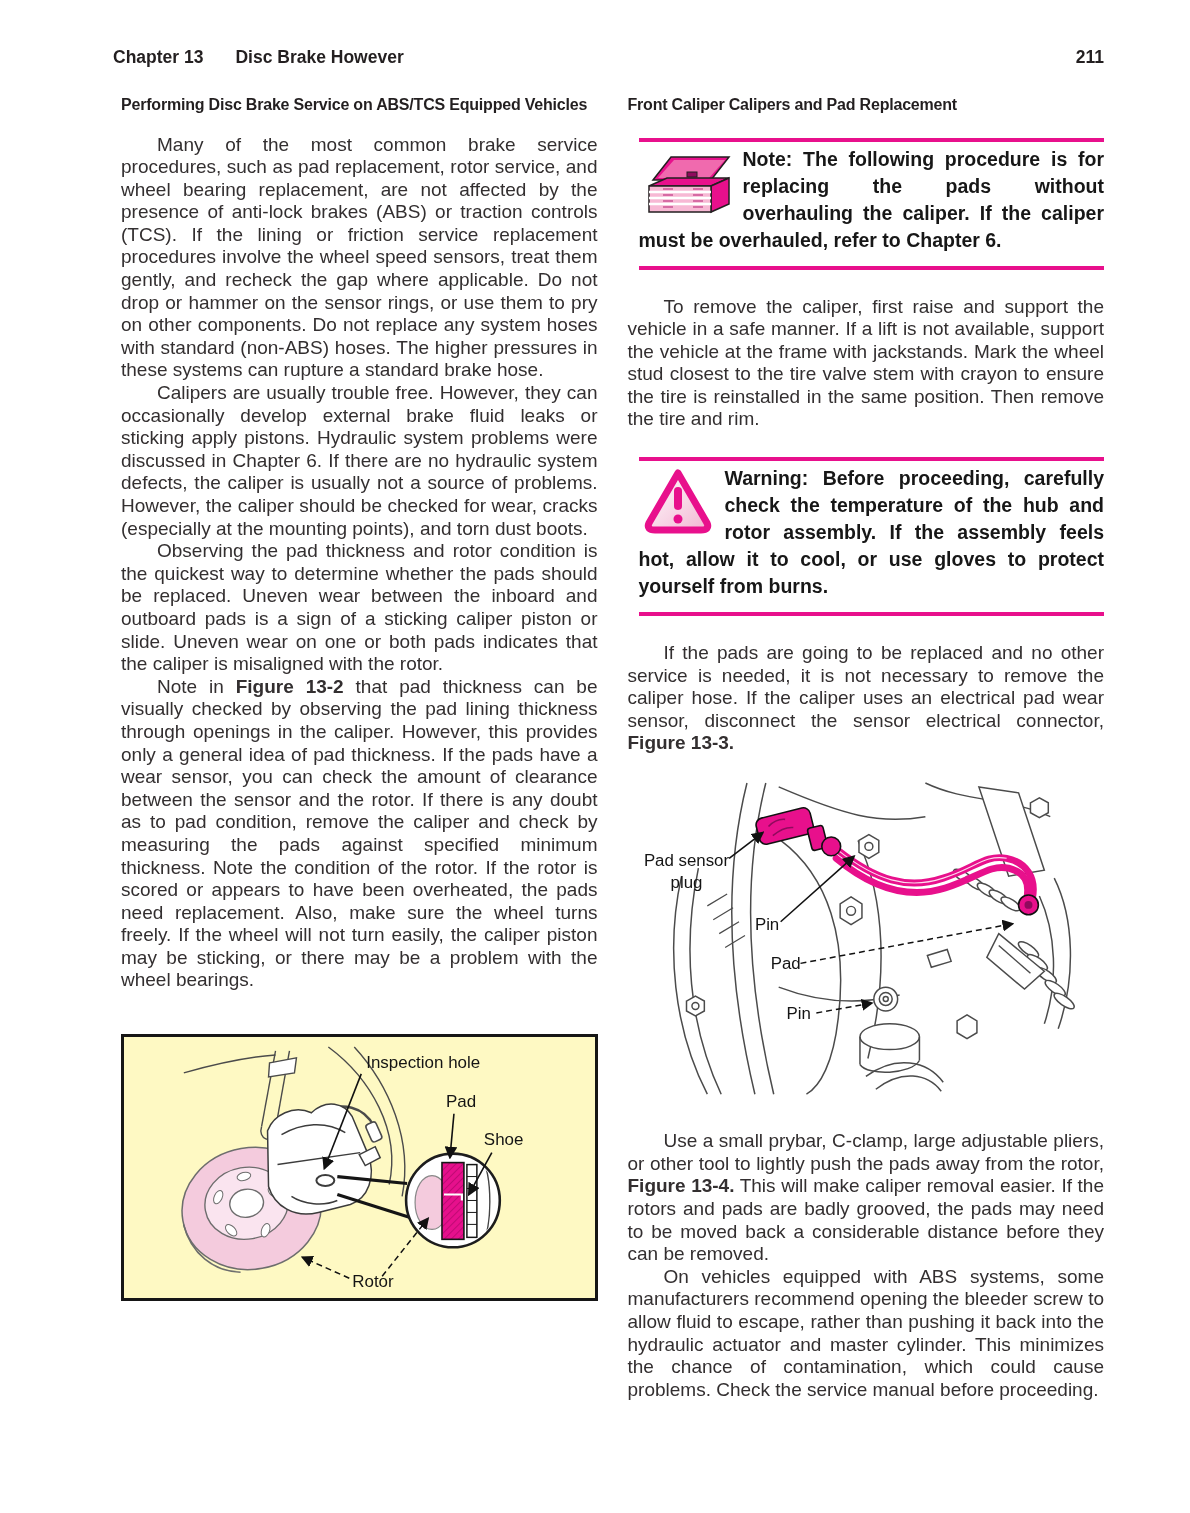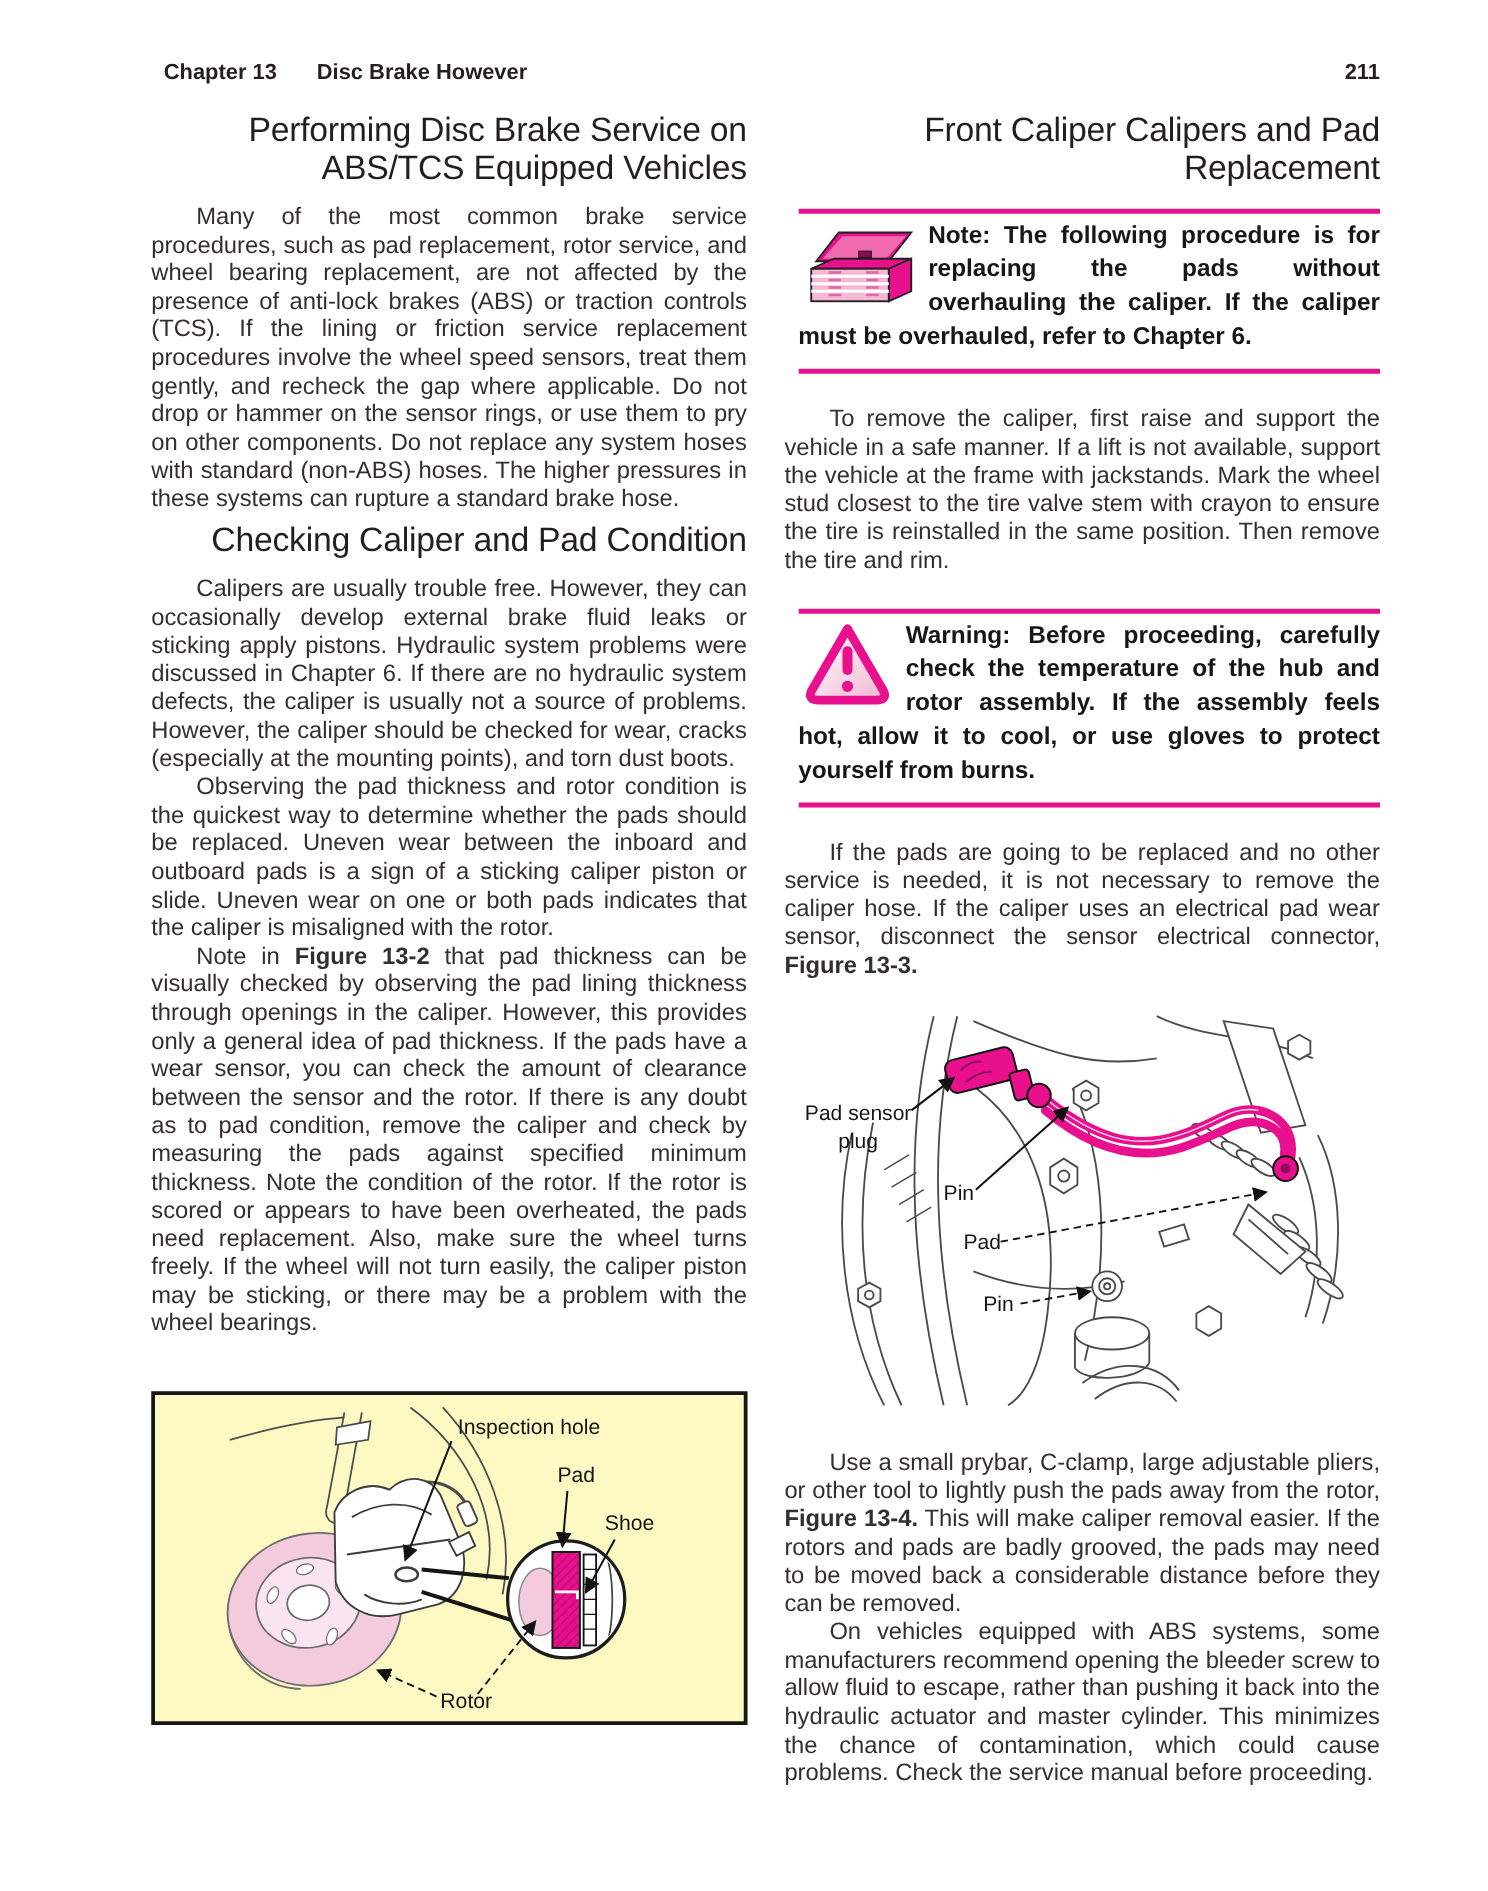--- a/index.html
+++ b/index.html
@@ -9,34 +9,34 @@
     --ink:#231f20;
     --body:#332f30;
   }
   *{box-sizing:border-box;}
   html,body{margin:0;padding:0;background:#ffffff;}
   .page{
     width:1190px;height:1513px;position:relative;background:#fff;overflow:hidden;
     font-family:"Liberation Sans",sans-serif;color:var(--body);
   }
   .header-row{
-    position:absolute;left:131px;right:86px;top:47px;
+    position:absolute;left:113px;right:86px;top:47px;
     display:flex;justify-content:space-between;align-items:baseline;
     font-size:17.5px;font-weight:700;color:var(--ink);
   }
   .header-left{display:flex;}
   .header-left .chap{margin-right:32px;}
   .columns{
     position:absolute;left:121px;right:86px;top:84px;
     display:flex;gap:30px;
   }
   .col{flex:1;min-width:0;}
   h2.sec{
-    font-size:27px;line-height:29.5px;font-weight:400;color:var(--ink);
-    margin:6px 0 14px 0;letter-spacing:-0.2px;text-align:right;
+    font-size:16px;line-height:29.5px;font-weight:700;color:var(--ink);
+    margin:6px 0 14px 0;letter-spacing:-0.2px;
   }
   .body-p{
     font-size:19px;line-height:22.6px;text-align:justify;text-indent:36px;
     margin:0;color:var(--body);
   }
   .mt-sec{margin-top:30px;}
   .alert-box{
     border-top:4.5px solid var(--accent);
     border-bottom:4.5px solid var(--accent);
     padding:4px 0 12px 0;margin-top:18px;margin-left:11px;
@@ -75,21 +75,20 @@
     </div>
     <span>211</span>
   </div>
 
   <div class="columns">
 
     <div class="col">
       <h2 class="sec">Performing Disc Brake Service on ABS/TCS Equipped Vehicles</h2>
       <p class="body-p">Many of the most common brake service procedures, such as pad replacement, rotor service, and wheel bearing replacement, are not affected by the presence of anti-lock brakes (ABS) or traction controls (TCS). If the lining or friction service replacement procedures involve the wheel speed sensors, treat them gently, and recheck the gap where applicable. Do not drop or hammer on the sensor rings, or use them to pry on other components. Do not replace any system hoses with standard (non-ABS) hoses. The higher pressures in these systems can rupture a standard brake hose.</p>
 
-      <h2 class="sec mt-sec">Checking Caliper and Pad Condition</h2>
       <p class="body-p">Calipers are usually trouble free. However, they can occasionally develop external brake fluid leaks or sticking apply pistons. Hydraulic system problems were discussed in Chapter 6. If there are no hydraulic system defects, the caliper is usually not a source of problems. However, the caliper should be checked for wear, cracks (especially at the mounting points), and torn dust boots.</p>
       <p class="body-p">Observing the pad thickness and rotor condition is the quickest way to determine whether the pads should be replaced. Uneven wear between the inboard and outboard pads is a sign of a sticking caliper piston or slide. Uneven wear on one or both pads indicates that the caliper is misaligned with the rotor.</p>
       <p class="body-p"><span>Note in </span><b>Figure 13-2</b><span> that pad thickness can be visually checked by observing the pad lining thickness through openings in the caliper. However, this provides only a general idea of pad thickness. If the pads have a wear sensor, you can check the amount of clearance between the sensor and the rotor. If there is any doubt as to pad condition, remove the caliper and check by measuring the pads against specified minimum thickness. Note the condition of the rotor. If the rotor is scored or appears to have been overheated, the pads need replacement. Also, make sure the wheel turns freely. If the wheel will not turn easily, the caliper piston may be sticking, or there may be a problem with the wheel bearings.</span></p>
 
       <figure class="fig2">
         <div class="figbox">
           <svg viewBox="0 0 472 262" aria-hidden="true">
             <defs>
               <marker id="arrF2" viewBox="0 0 10 10" refX="8.5" refY="5" markerWidth="8" markerHeight="8" orient="auto-start-reverse">
                 <path d="M0,0 L10,5 L0,10 Z" fill="#111"></path>

